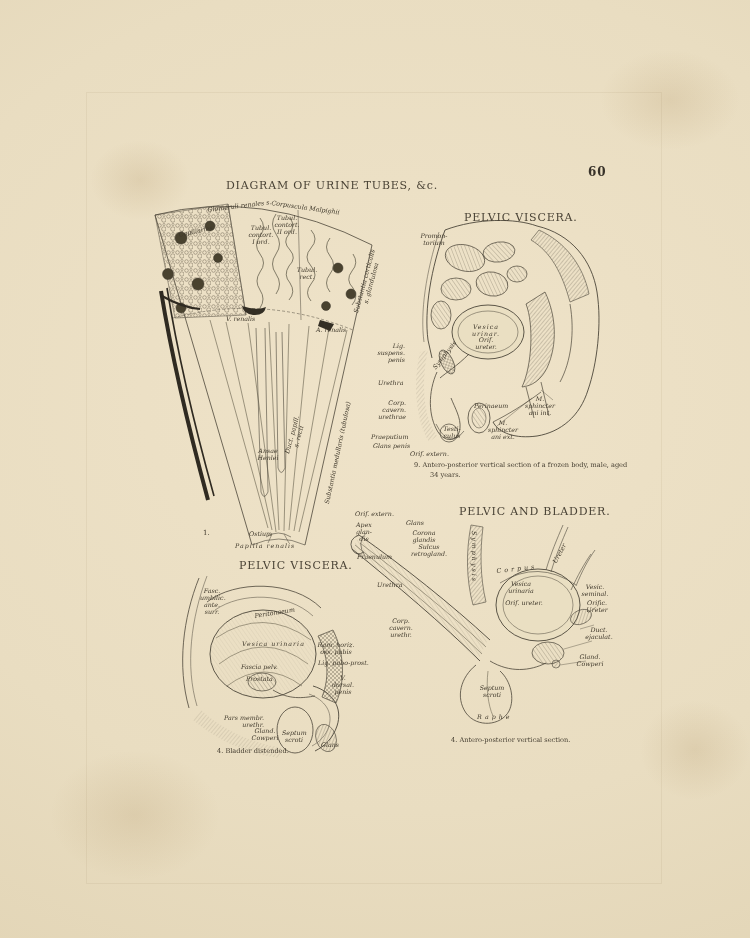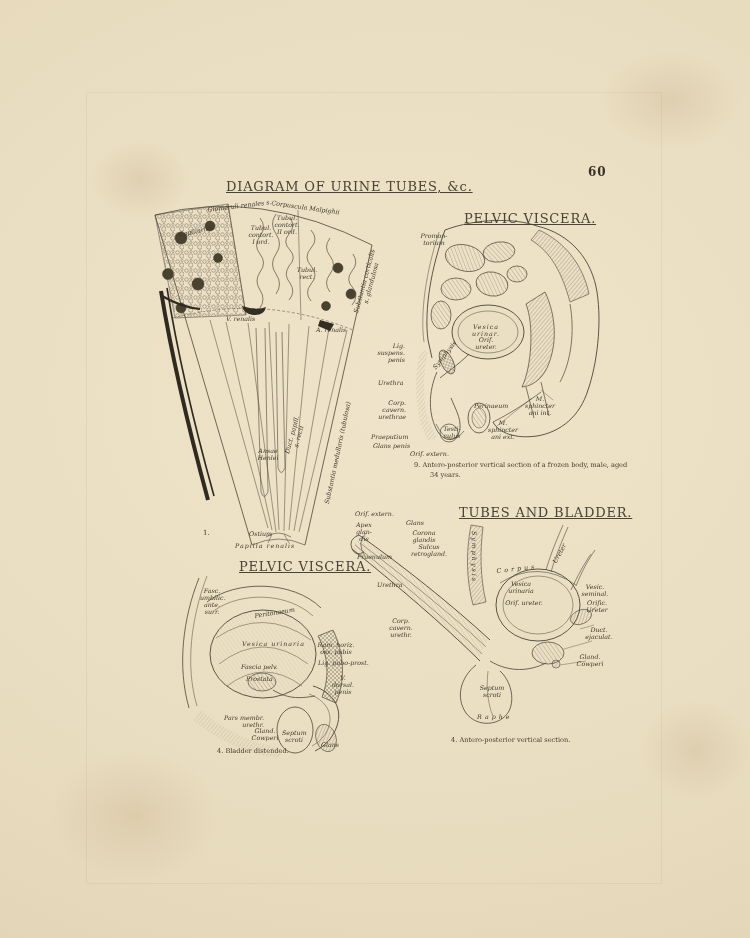--- a/index.html
+++ b/index.html
@@ -19,21 +19,21 @@
     background:radial-gradient(closest-side, rgba(150,115,60,.14), rgba(150,115,60,0)); }
 
   .fig { position:absolute; }
 
   .lbl { position:absolute; font-style:italic; font-size:6.3px; line-height:1.12;
     color:#3f382b; white-space:pre-line; text-align:center; transform-origin:0 0; }
   .r { text-align:right; }
   .ls1 { letter-spacing:1px; }
   .ls2 { letter-spacing:2px; }
   .ls3 { letter-spacing:3px; }
-  .ttl { position:absolute; font-size:13px; letter-spacing:.8px; color:#4a4336; font-style:normal;text-decoration:underline; }
+  .ttl { position:absolute; font-size:11px; letter-spacing:.8px; color:#4a4336; font-style:normal; }
   .cap { position:absolute; font-size:6.6px; color:#443d30; font-style:normal; }
   .figno { position:absolute; font-size:7px; color:#3f382b; }
   .pageno { position:absolute; font-size:12px; font-weight:bold; letter-spacing:1px; color:#38322a; }
 </style>
 </head>
 <body>
 
 <div class="page">
   <div class="platemark"></div>
   <div class="stain" style="left:600px;top:50px;width:140px;height:100px"></div>
@@ -279,21 +279,21 @@
     <path d="M138,158 C136,175 138,192 143,203" fill="none" stroke="#56503f" stroke-width="0.5"></path>
     <circle cx="206" cy="151" r="4" fill="url(#h1)" stroke="#4c463a" stroke-width="0.6"></circle>
     <g stroke="#4c463a" stroke-width="0.4">
       <line x1="238" y1="100" x2="246" y2="94"></line>
       <line x1="230" y1="116" x2="244" y2="112"></line>
       <line x1="214" y1="136" x2="242" y2="128"></line>
       <line x1="210" y1="152" x2="236" y2="148"></line>
     </g>
   </svg>
 
-  <span class="ttl" style="left:459px;top:505px">TUBES AND BLADDER.</span>
+  <span class="ttl" style="left:459px;top:505px">PELVIC AND BLADDER.</span>
   <span class="lbl" style="left:355px;top:510px">Orif. extern.</span>
   <span class="lbl" style="left:353px;top:521px;width:22px">Apex
 glan-
 dis</span>
   <span class="lbl" style="left:406px;top:519px">Glans</span>
   <span class="lbl" style="left:410px;top:529px;width:28px">Corona
 glandis</span>
   <span class="lbl" style="left:411px;top:543px;width:36px">Sulcus
 retrogland.</span>
   <span class="lbl" style="left:357px;top:553px">Fraenulum</span>

